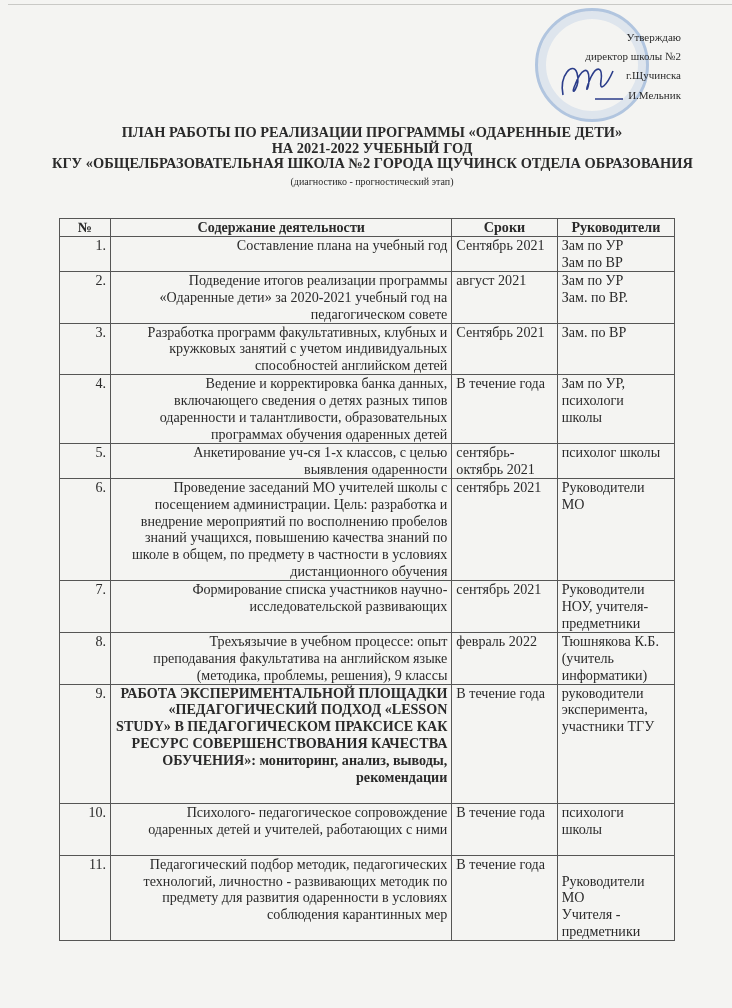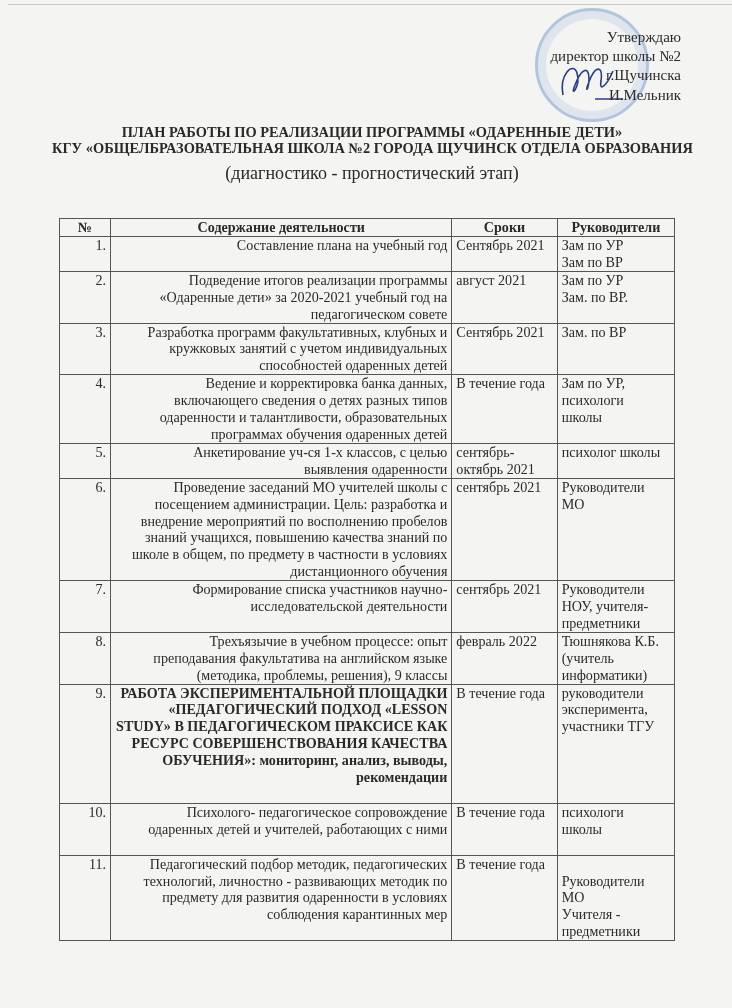--- a/index.html
+++ b/index.html
@@ -7,36 +7,36 @@
     width: 732px; height: 1008px; overflow: hidden;
     background: #f4f4f2;
     font-family: "Liberation Serif", "DejaVu Serif", serif;
     color: #2a2a2a;
     position: relative;
   }
   .page { position: absolute; left: 0; top: 0; width: 732px; height: 1008px; }
   .topline { position: absolute; left: 8px; right: 0; top: 4px; height: 1px; background: #c9c9c6; }
   .approve {
     position: absolute; right: 51px; top: 28px;
-    text-align: right; font-size: 15px; line-height: 19.2px; color: #2b2b2b;
+    text-align: right; font-size: 11px; line-height: 19.2px; color: #2b2b2b;
   }
   .approve div { white-space: nowrap; }
   .stamp {
     position: absolute; left: 535px; top: 8px; width: 108px; height: 108px;
     border-radius: 50%; border: 3px solid rgba(95,140,200,0.45);
     box-shadow: inset 0 0 0 8px rgba(120,160,215,0.18);
   }
   .signature {
     position: absolute; left: 555px; top: 55px; width: 70px; height: 52px;
   }
   .title-block { position: absolute; left: 52px; right: 40px; top: 125px; text-align: center; }
   .title-block .t {
     font-weight: bold; font-size: 14.4px; line-height: 15.5px; white-space: nowrap;
   }
-  .title-block .sub { font-size: 18px; line-height: 17px; margin-top: 9px; }
+  .title-block .sub { font-size: 10px; line-height: 17px; margin-top: 1px; }
   table.plan {
     position: absolute; left: 59px; top: 218px; width: 616px;
     border-collapse: collapse; font-size: 14.1px; line-height: 16.9px;
   }
   table.plan td, table.plan th {
     border: 1px solid #555; vertical-align: top; padding: 0 4px;
   }
   table.plan th { font-weight: bold; font-size: 14.1px; text-align: center; height: 17px; padding-top: 0; }
   td.num { text-align: right; width: 42px; padding-right: 8px; }
   td.content { width: 327px; text-align: right; }
@@ -58,20 +58,21 @@
 
   <div class="approve">
     <div>Утверждаю</div>
     <div>директор школы №2</div>
     <div>г.Щучинска</div>
     <div>И.Мельник</div>
   </div>
 
   <div class="title-block">
     <div class="t">ПЛАН РАБОТЫ ПО РЕАЛИЗАЦИИ ПРОГРАММЫ «ОДАРЕННЫЕ ДЕТИ»</div>
+    <div class="t">НА 2021-2022 УЧЕБНЫЙ ГОД</div>
     <div class="t">КГУ «ОБЩЕЛБРАЗОВАТЕЛЬНАЯ ШКОЛА №2 ГОРОДА ЩУЧИНСК ОТДЕЛА ОБРАЗОВАНИЯ</div>
     <div class="sub">(диагностико - прогностический этап)</div>
   </div>
 
   <table class="plan">
     <thead>
       <tr>
         <th>№</th>
         <th>Содержание деятельности</th>
         <th>Сроки</th>
@@ -105,21 +106,21 @@
           <td class="resp">
             <span class="cellline">Зам по УР</span>
             <span class="cellline">Зам. по ВР.</span>
           </td>
         </tr>
         <tr>
           <td class="num">3.</td>
           <td class="content">
             <span class="cellline">Разработка программ факультативных, клубных и</span>
             <span class="cellline">кружковых занятий с учетом индивидуальных</span>
-            <span class="cellline">способностей одаренных детей</span>
+            <span class="cellline">способностей английском детей</span>
           </td>
           <td class="dates">
             <span class="cellline">Сентябрь 2021</span>
           </td>
           <td class="resp">
             <span class="cellline">Зам. по ВР</span>
           </td>
         </tr>
         <tr>
           <td class="num">4.</td>
@@ -167,21 +168,21 @@
           </td>
           <td class="resp">
             <span class="cellline">Руководители</span>
             <span class="cellline">МО</span>
           </td>
         </tr>
         <tr>
           <td class="num">7.</td>
           <td class="content">
             <span class="cellline">Формирование списка участников научно-</span>
-            <span class="cellline">исследовательской деятельности</span>
+            <span class="cellline">исследовательской развивающих</span>
           </td>
           <td class="dates">
             <span class="cellline">сентябрь 2021</span>
           </td>
           <td class="resp">
             <span class="cellline">Руководители</span>
             <span class="cellline">НОУ, учителя-</span>
             <span class="cellline">предметники</span>
           </td>
         </tr>

